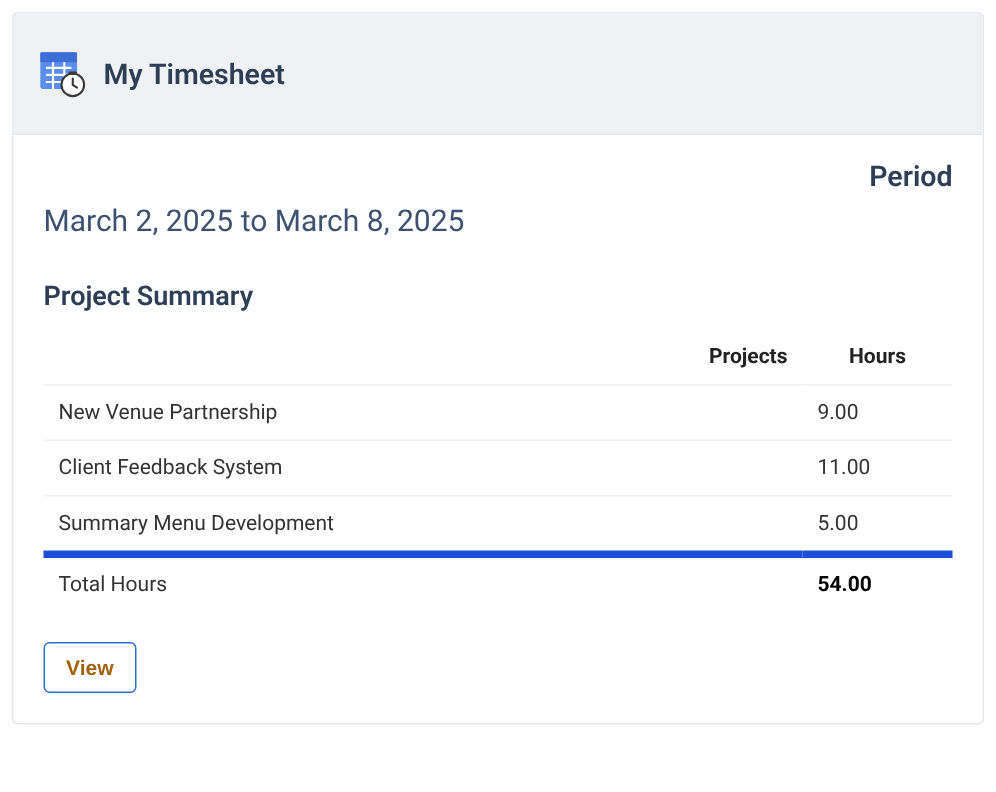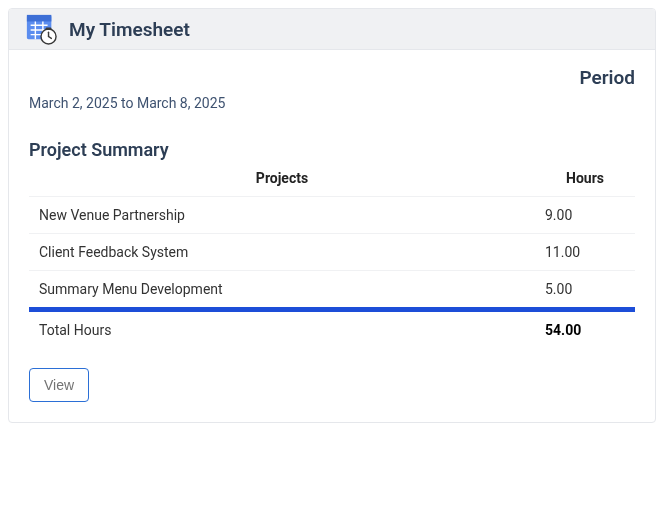--- a/index.html
+++ b/index.html
@@ -14,21 +14,21 @@
       width: 664px;
     }
     .card {
       background: #ffffff;
       border: 1px solid #e5e7eb;
       border-radius: 4px;
       overflow: hidden;
     }
     .card-header {
       background: #f0f1f3;
-      padding: 4px 16px;
+      padding: 24px 16px;
       display: flex;
       align-items: center;
       gap: 12px;
       border-bottom: 1px solid #e5e7eb;
     }
     .header-icon {
       width: 32px;
       height: 32px;
       position: relative;
       display: flex;
@@ -44,36 +44,37 @@
       padding: 16px 20px 20px 20px;
     }
     .section-heading {
       font-size: 19px;
       font-weight: 600;
       color: #2d3e55;
       margin-bottom: 6px;
       text-align: right;
     }
     .period-range {
-      font-size: 14px;
+      font-size: 20px;
       color: #3e5270;
       margin-bottom: 28px;
     }
     .summary-heading {
       font-size: 18px;
       font-weight: 600;
       color: #2d3e55;
+      margin-bottom: 12px;
     }
     .summary-table {
       width: 100%;
       border-collapse: collapse;
       margin-bottom: 20px;
     }
     .summary-table th {
-      text-align: center;
+      text-align: right;
       font-size: 14px;
       font-weight: 700;
       color: #222;
       padding: 10px 10px;
     }
     .summary-table th.hours-col {
       text-align: center;
       width: 100px;
     }
     .summary-table td {
@@ -88,23 +89,23 @@
       border-top: 5px solid #1d4ed8;
     }
     .summary-table tbody tr.total-row td.total-hours {
       font-weight: 700;
       color: #000;
     }
     .view-button {
       display: inline-block;
       background: #ffffff;
       border: 1px solid #2b6fd6;
-      color: #737373;
+      color: #a16207;
       font-size: 14px;
-      font-weight: 400;
+      font-weight: 700;
       padding: 8px 14px;
       border-radius: 4px;
       cursor: pointer;
     }
   </style>
 </head>
 <body>
 
 <div class="card">
   <div class="card-header">

